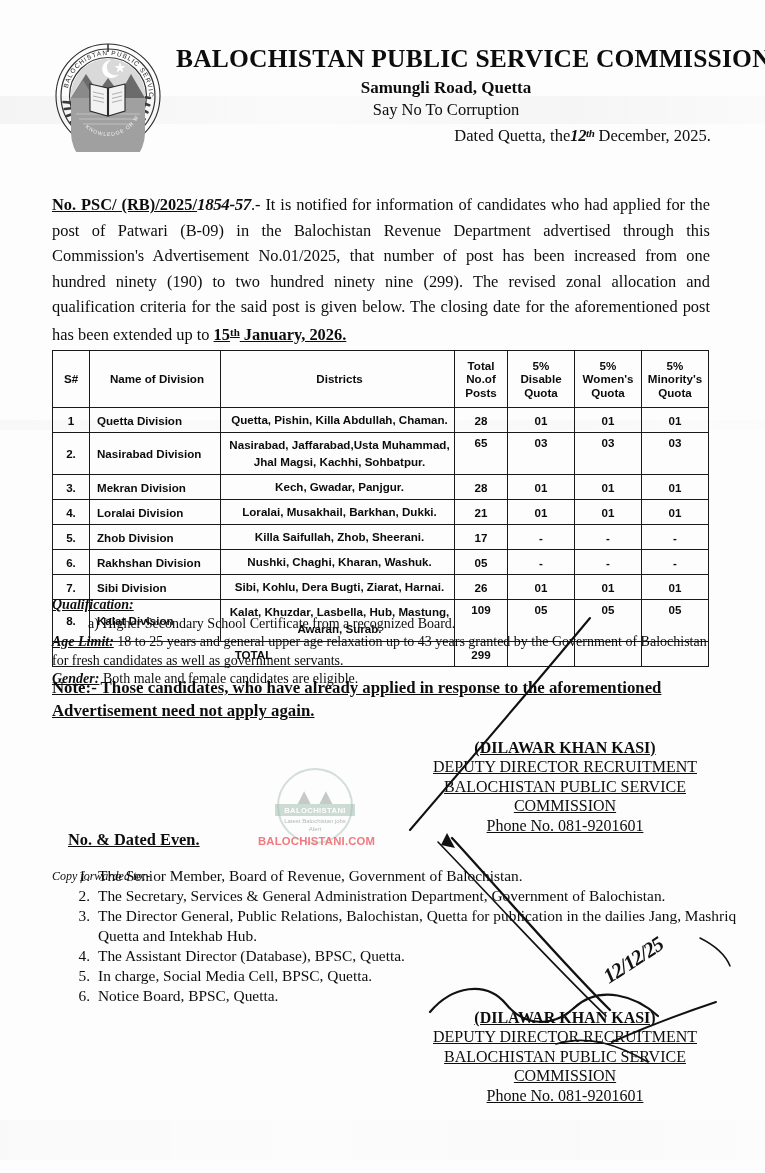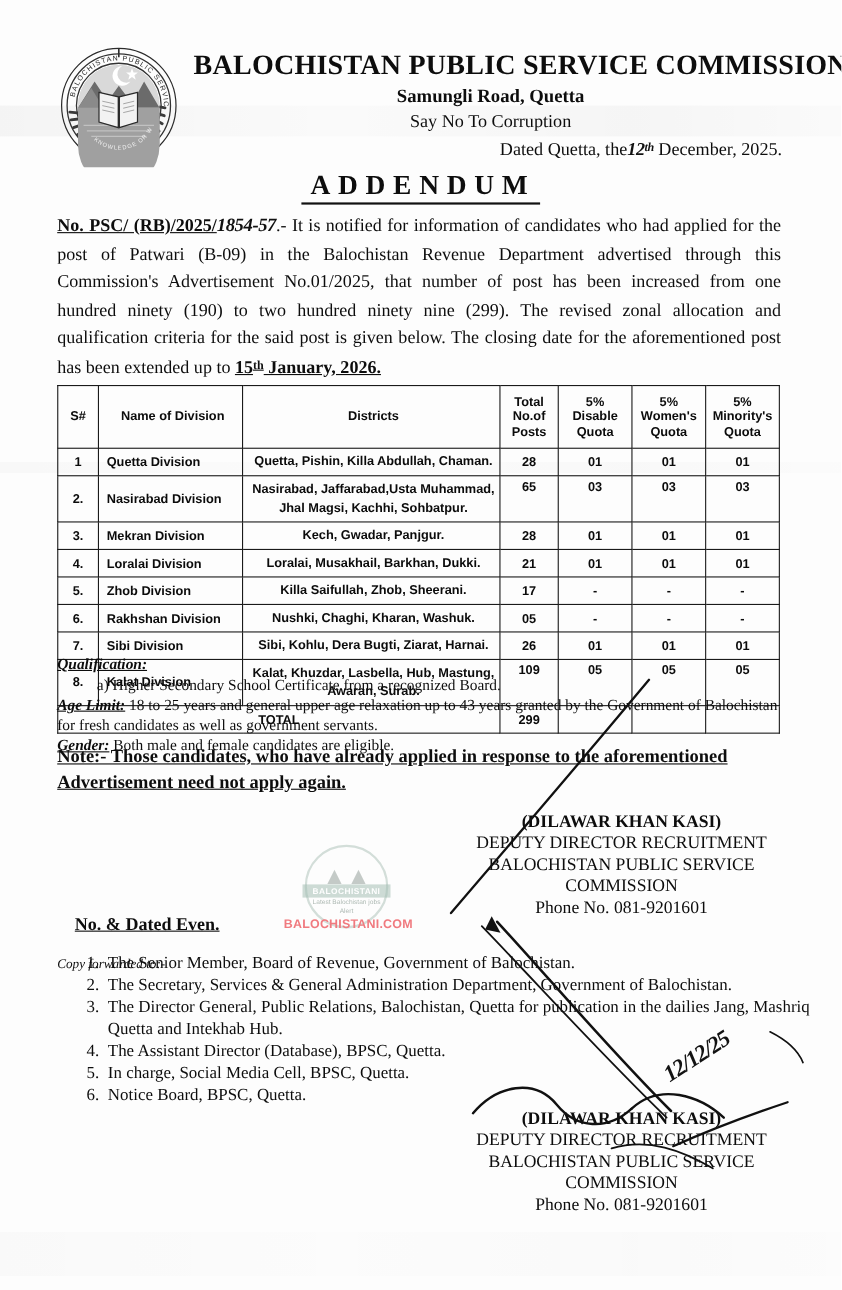--- a/index.html
+++ b/index.html
@@ -173,20 +173,21 @@
     text-decoration: underline;
   }
 
   
   .sig {
     position: absolute;
     text-align: center;
     font-size: 16px;
     line-height: 19.4px;
     width: 330px;
+    text-decoration: underline;
   }
   .sig .name { font-weight: bold; }
   .sig1 { left: 400px; top: 738px; }
   .sig2 { left: 400px; top: 1008px; }
 
   
   .fwd-head {
     position: absolute;
     left: 52px; top: 830px;
     font-size: 16.4px;
@@ -374,23 +375,20 @@
     <div class="org-title">BALOCHISTAN PUBLIC SERVICE COMMISSION</div>
     <div class="org-addr">Samungli Road, Quetta</div>
     <div class="org-slogan">Say No To Corruption</div>
 
     <div class="dateline">
       <span>Dated Quetta, the</span><span class="hw">12</span><span class="hw hw-sup">th</span>
       <span>December, 2025.</span>
     </div>
   </div>
 
-  <div class="addendum">
-    <span>ADDENDUM</span>
-  </div>
 
   <div class="body-para">
     <span class="ref-no">No. PSC/ (RB)/2025/</span><span class="hw" style="font-size:17px;">1854-57</span><span>.- It is notified for information of candidates who had applied for the post of Patwari (B-09) in the Balochistan Revenue Department advertised through this Commission's Advertisement No.01/2025, that number of post has been increased from one hundred ninety (190) to two hundred ninety nine (299). The revised zonal allocation and qualification criteria for the said post is given below. The closing date for the aforementioned post has been extended up to </span><span class="u-bold">15</span><span class="u-bold sup">th</span><span class="u-bold"> January, 2026.</span>
   </div>
 
   <div class="tbl-wrap">
     <table class="alloc">
       <thead>
         <tr>
           <th class="c-sn">S#</th>

